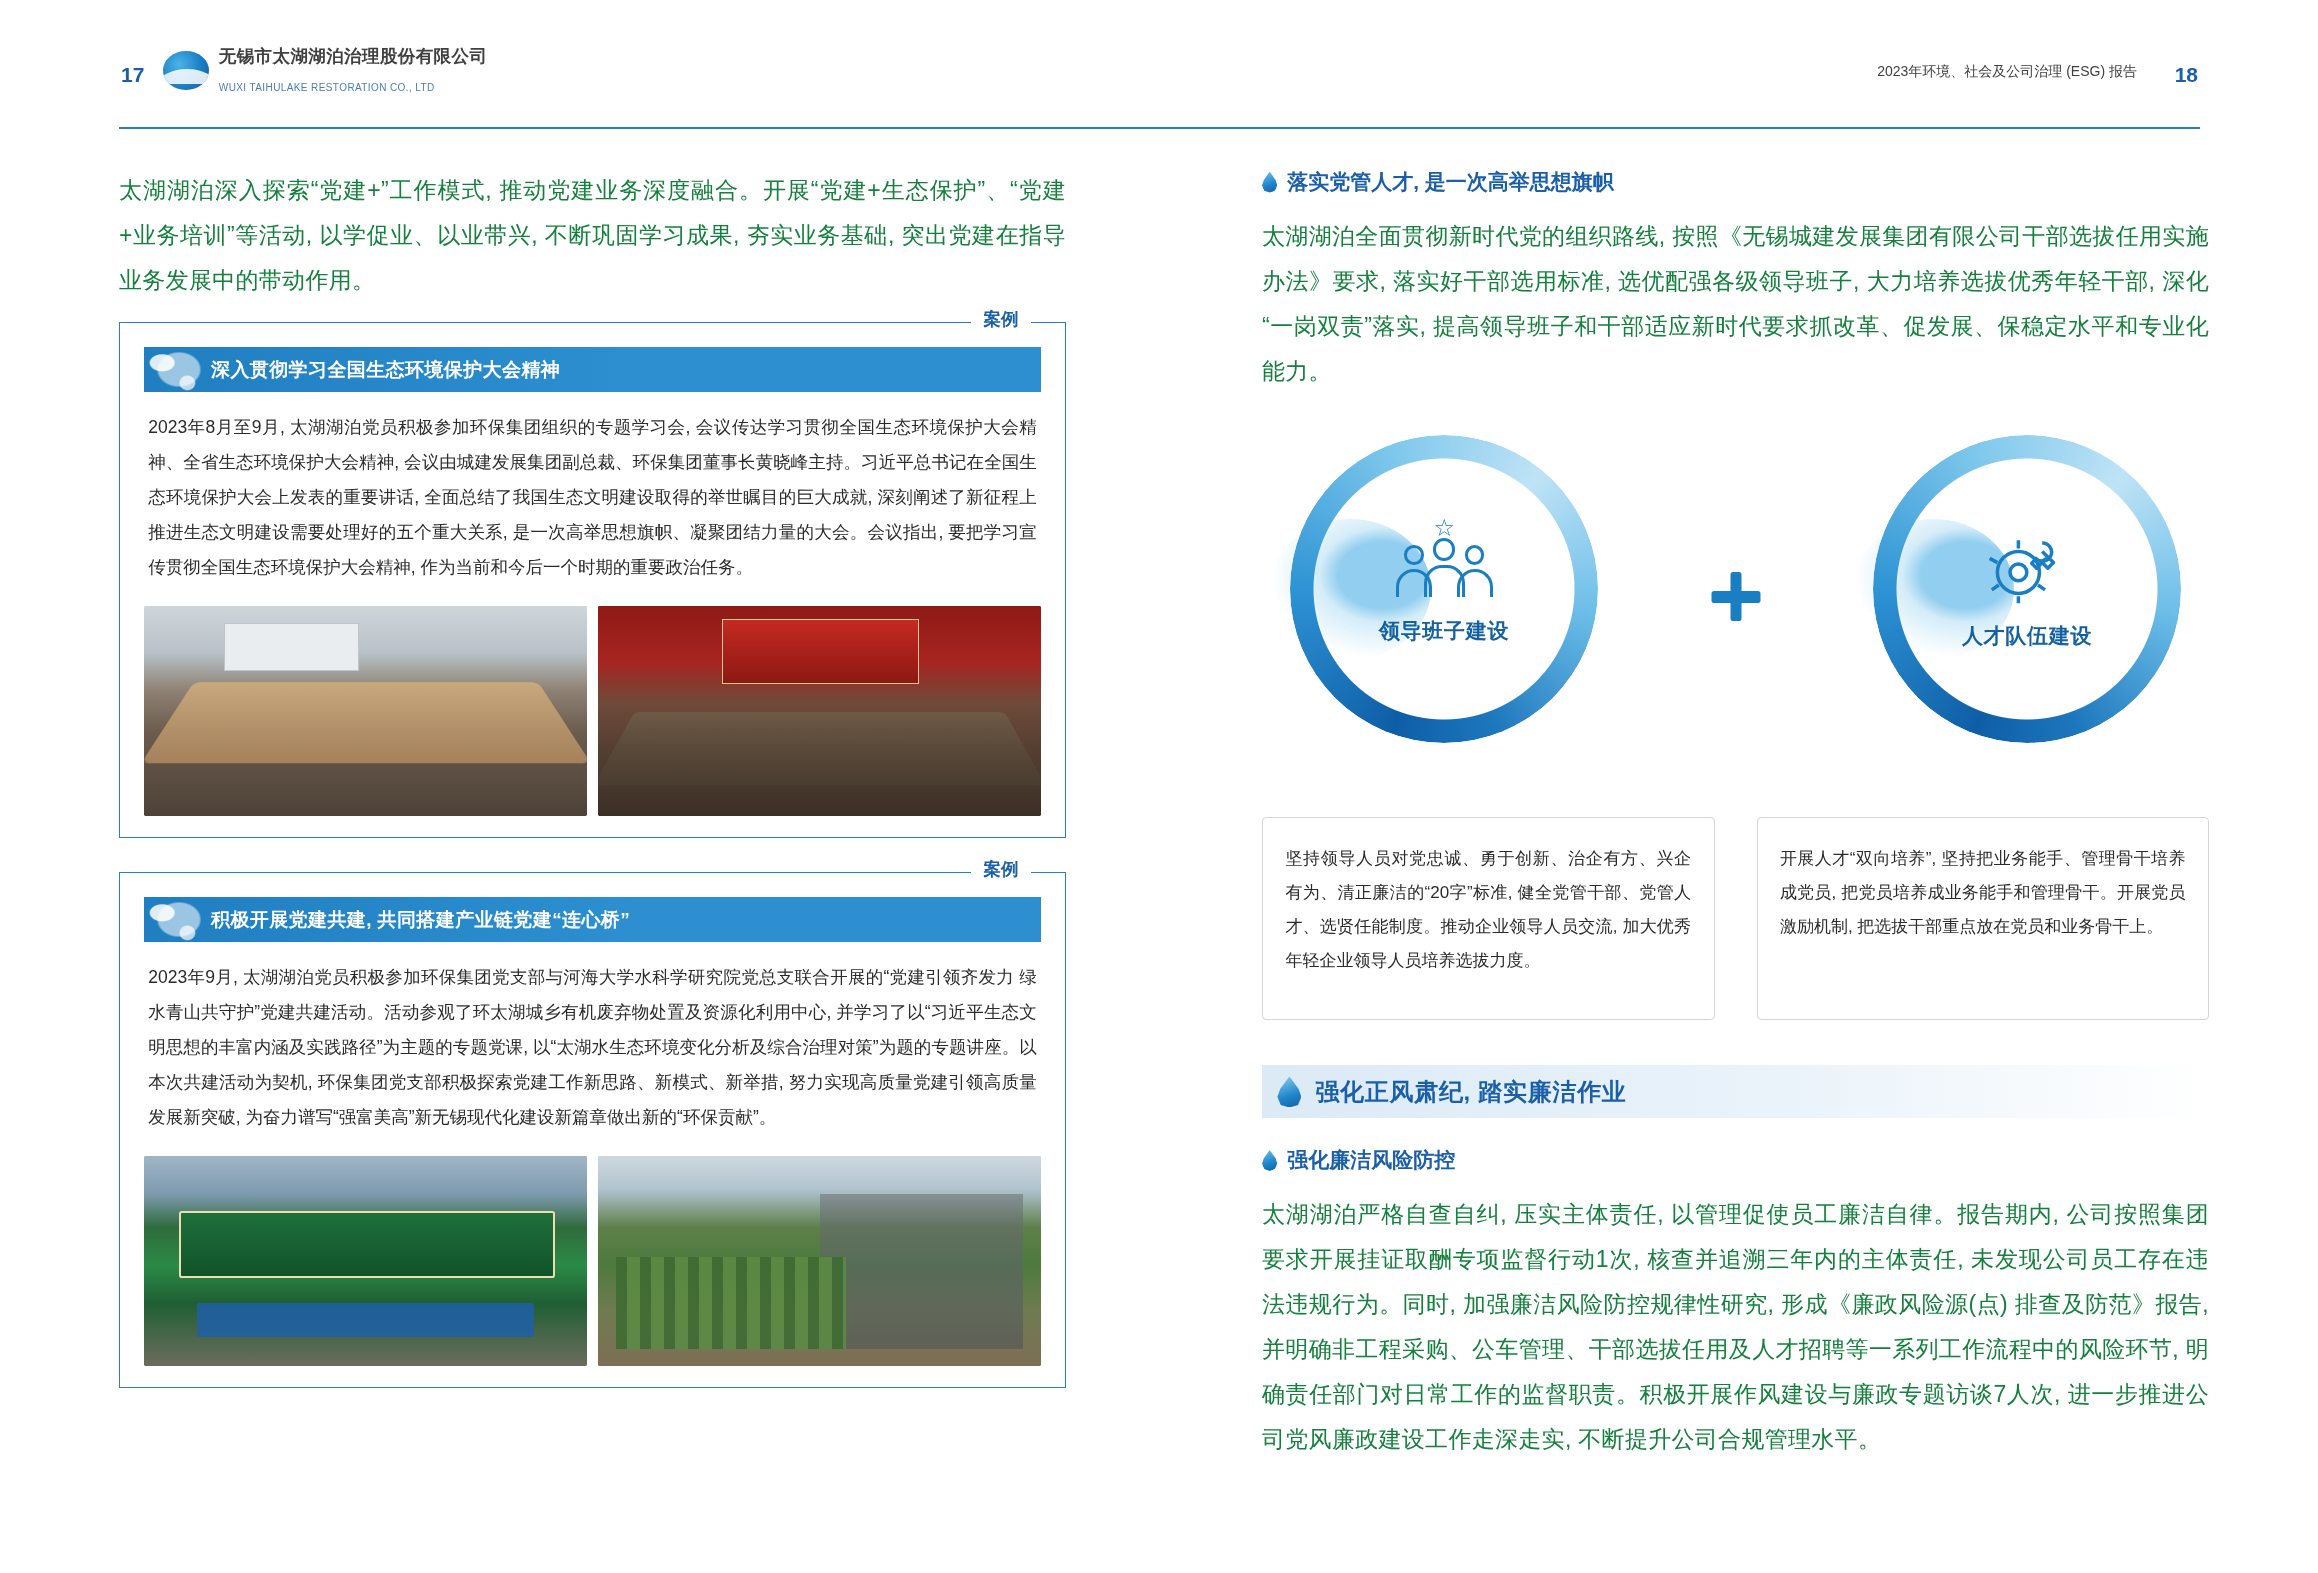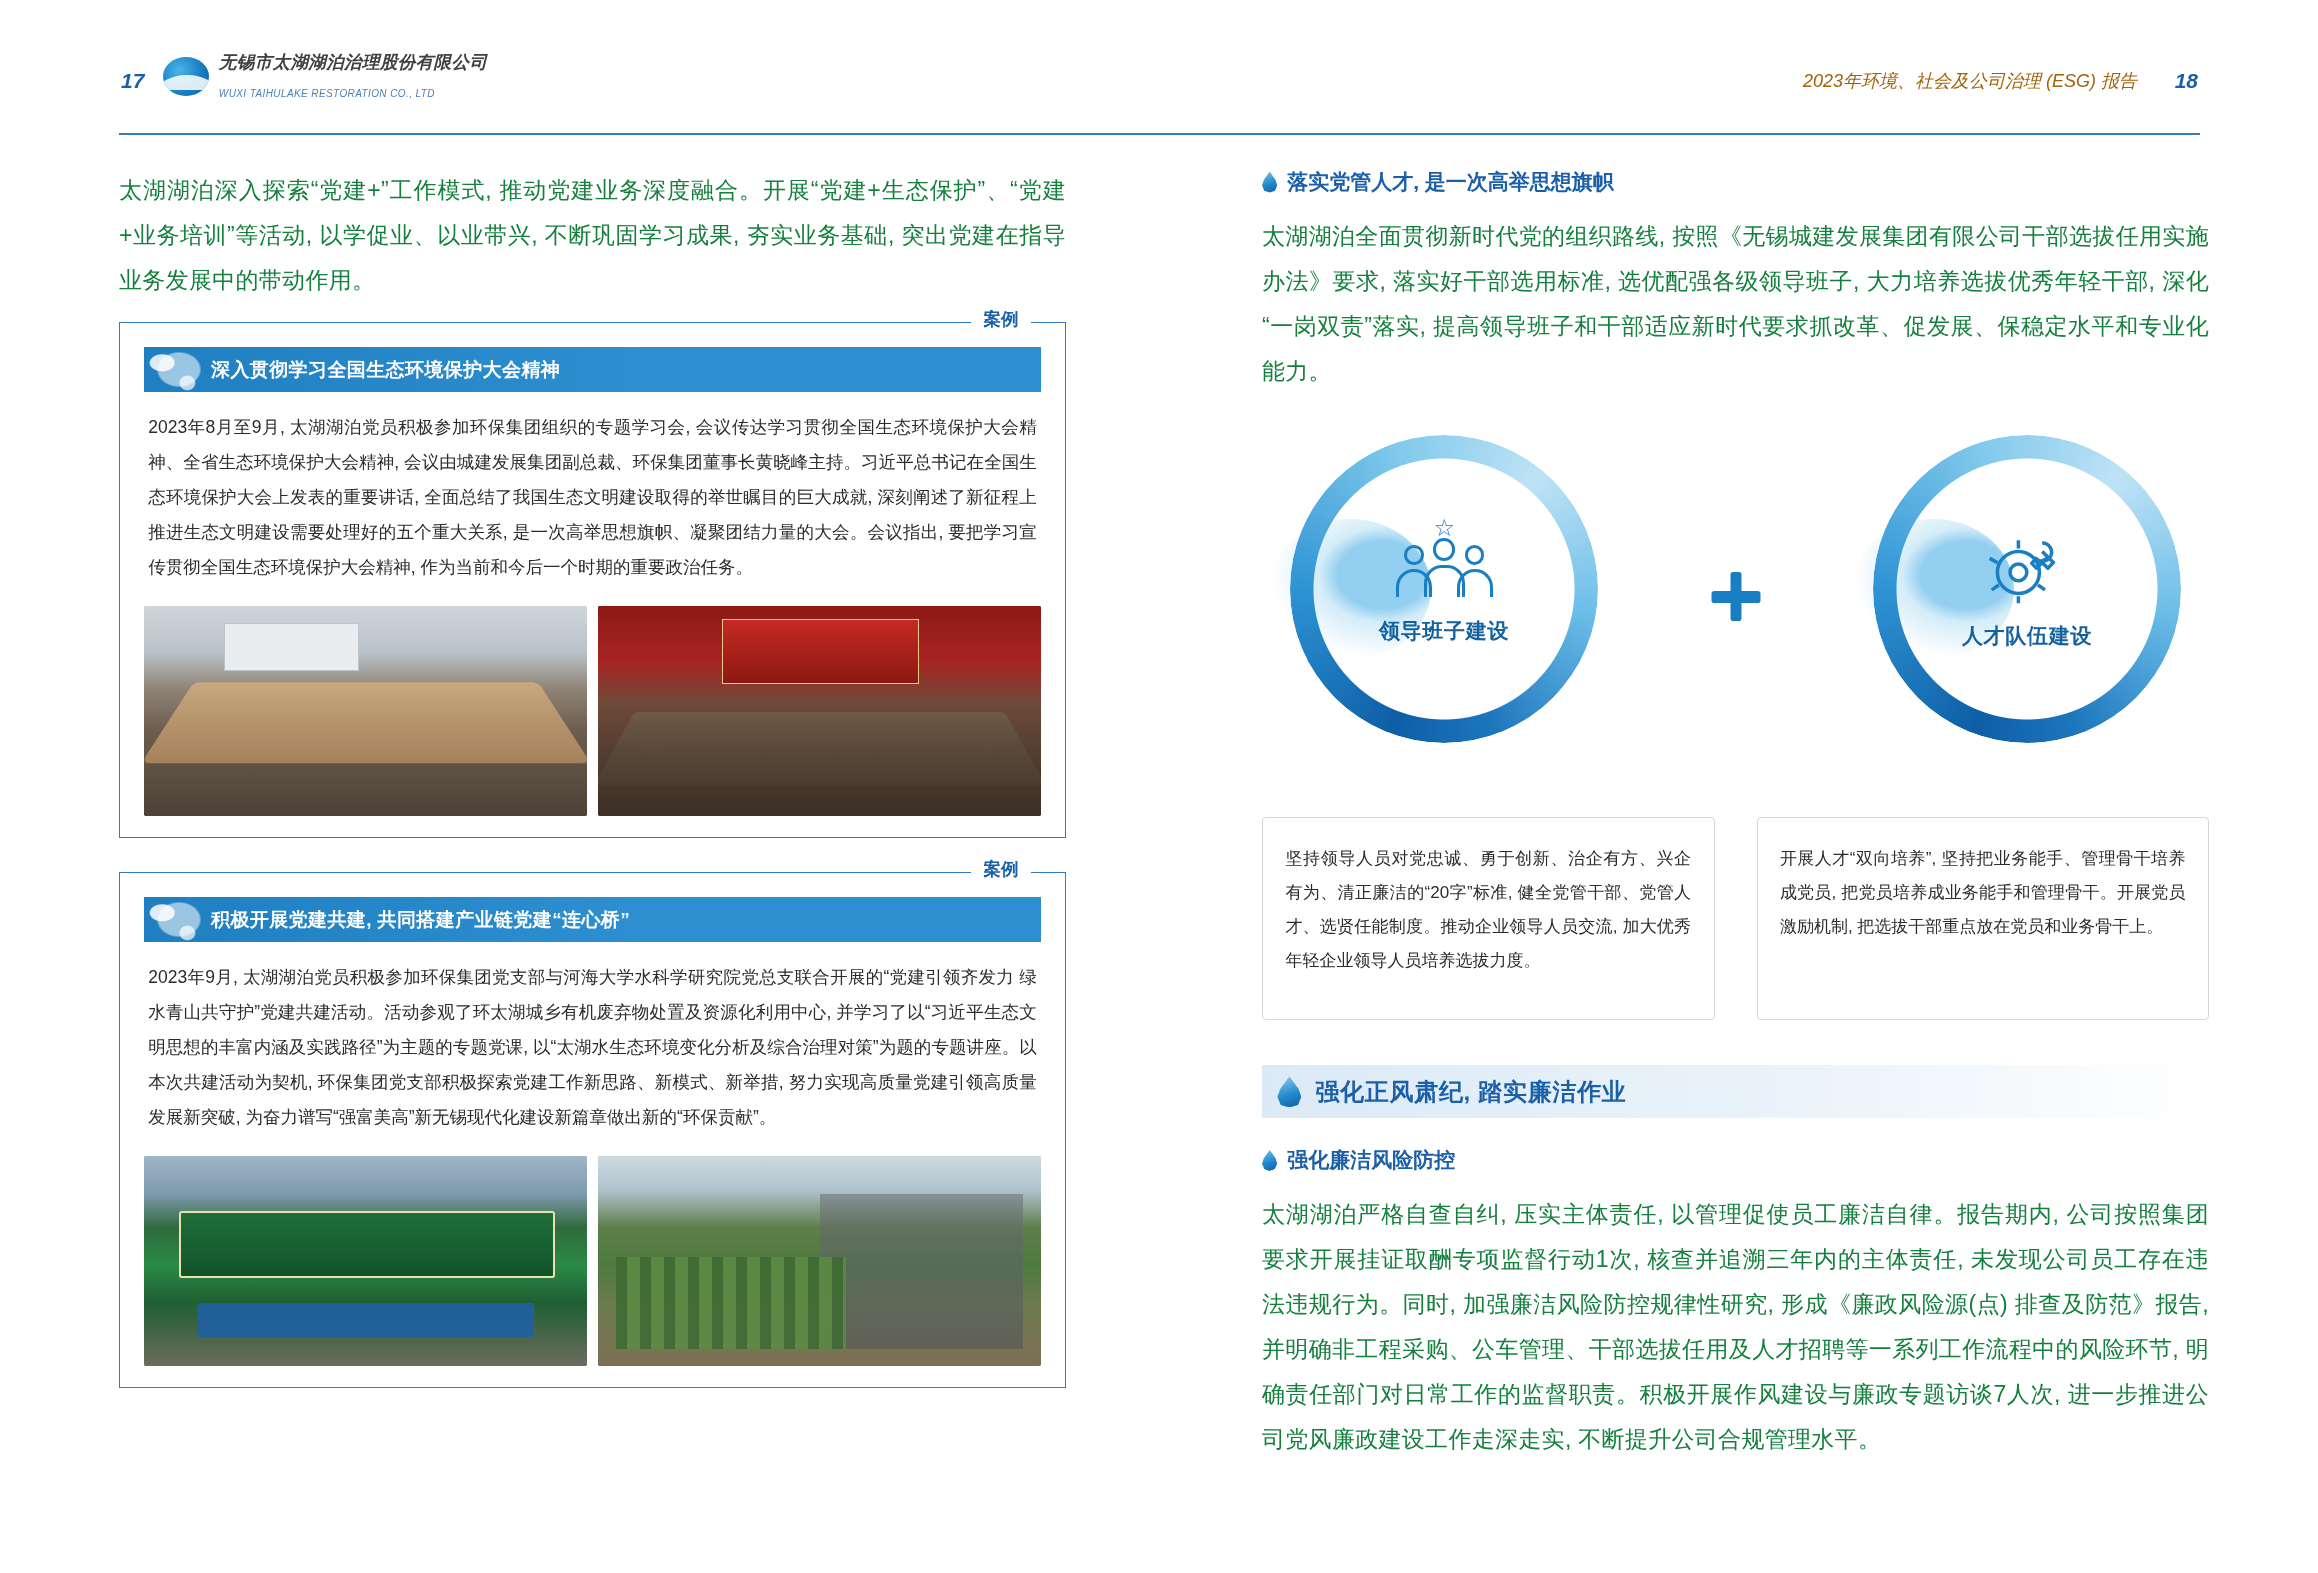--- a/index.html
+++ b/index.html
@@ -11,23 +11,22 @@
   .page {
     position: relative;
     width: 2319px;
     height: 1573px;
     background: #ffffff;
     overflow: hidden;
   }
   
   .hdr {
     position: absolute;
-    left: 0; right: 0; top: 10px;
+    left: 0; right: 0; top: 4px;
     height: 129px;
-    font-style: italic;
   }
   .hdr-rule {
     position: absolute;
     left: 119px; right: 119px; top: 123px;
     height: 2.1px;
     background: #2e7cc4;
   }
   .pg-num-left {
     position: absolute;
     left: 121px; top: 59px;
@@ -65,21 +64,21 @@
   .logo-text { line-height: 1.05; }
   .logo-cn {
     font-size: 17.5px; color: #404040; font-weight: bold; letter-spacing: 0.4px;
   }
   .logo-en {
     font-size: 10px; color: #4a7fb5; letter-spacing: 0.4px; margin-top: 18px;
   }
   .hdr-title {
     position: absolute;
     right: 182px; top: 59px;
-    font-size: 18px; color: #a16207;
+    font-size: 14px; color: #404040;
   }
   
   .col {
     position: absolute;
     top: 168px;
     width: 947px;
   }
   .col-left { left: 119px; }
   .col-right { left: 1262px; }
 

